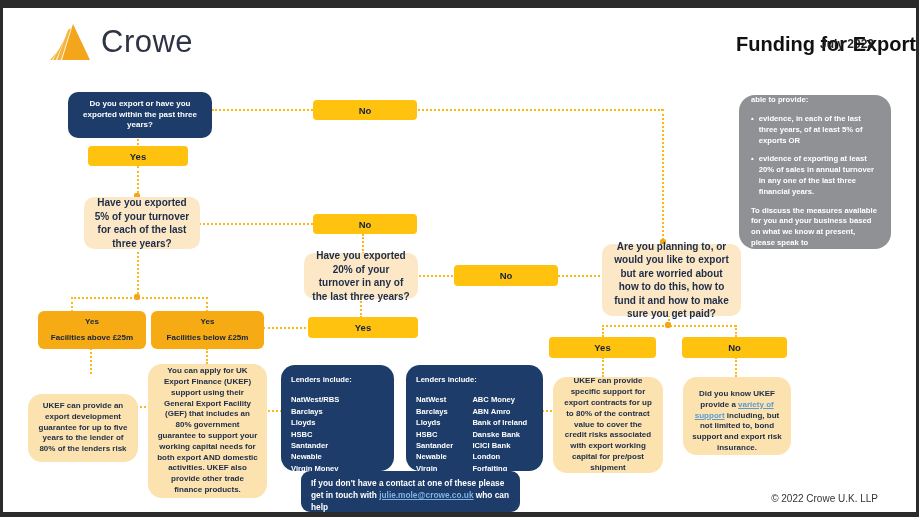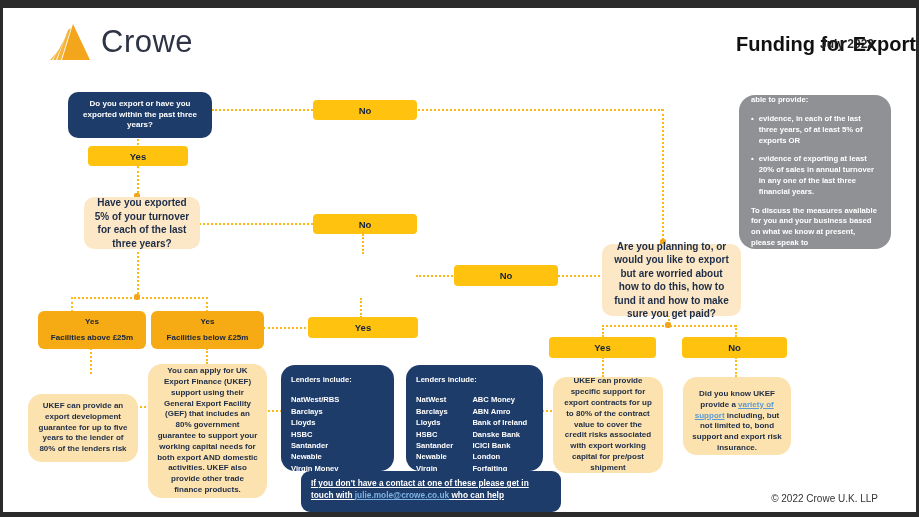--- a/index.html
+++ b/index.html
@@ -91,20 +91,21 @@
   <div class="bx navy" style="left:65px; top:84px; width:144px; height:46px;">Do you export or have you exported within the past three years?</div>
 
   <div class="bx yn" style="left:310px; top:92px; width:104px; height:20px;">No</div>
 
   <div class="bx yn" style="left:85px; top:138px; width:100px; height:20px;">Yes</div>
 
   <div class="bx cream-q" style="left:81px; top:189px; width:116px; height:52px;">Have you exported 5% of your turnover for each of the last three years?</div>
 
   <div class="bx yn" style="left:310px; top:206px; width:104px; height:20px;">No</div>
 
+  <div class="bx cream-q" style="left:301px; top:245px; width:114px; height:46px;">Have you exported 20% of your turnover in any of the last three years?</div>
 
   <div class="bx yn" style="left:451px; top:257px; width:104px; height:21px;">No</div>
 
   <div class="bx yn" style="left:305px; top:309px; width:110px; height:21px;">Yes</div>
 
   <div class="bx cream-q" style="left:599px; top:236px; width:139px; height:72px;">Are you planning to, or would you like to export but are worried about how to do this, how to fund it and how to make sure you get paid?</div>
 
   <div class="bx yn2" style="left:35px; top:303px; width:108px; height:38px;">
     <span>Yes</span>
     <span>Facilities above £25m</span>
@@ -146,21 +147,21 @@
         <div>ABC Money</div>
         <div>ABN Amro</div>
         <div>Bank of Ireland</div>
         <div>Danske Bank</div>
         <div>ICICI Bank</div>
         <div>London Forfaiting</div>
       </div>
     </div>
   </div>
 
-  <div class="bx contact-box" style="left:298px; top:463px; width:260px; height:41px; display:block;text-decoration:underline;">
+  <div class="bx contact-box" style="left:298px; top:463px; width:219px; height:41px; display:block;">
     <span>If you don't have a contact at one of these please get in touch with </span><a class="lnk">julie.mole@crowe.co.uk</a><span> who can help</span>
   </div>
 
   <div class="bx yn" style="left:546px; top:329px; width:107px; height:21px;">Yes</div>
 
   <div class="bx yn" style="left:679px; top:329px; width:105px; height:21px;">No</div>
 
   <div class="bx cream-i" style="left:550px; top:369px; width:110px; height:96px;">UKEF can provide specific support for export contracts for up to 80% of the contract value to cover the credit risks associated with export working capital for pre/post shipment</div>
 
   <div class="bx cream-i" style="left:680px; top:369px; width:108px; height:78px; display:block; padding-top:12px;">

